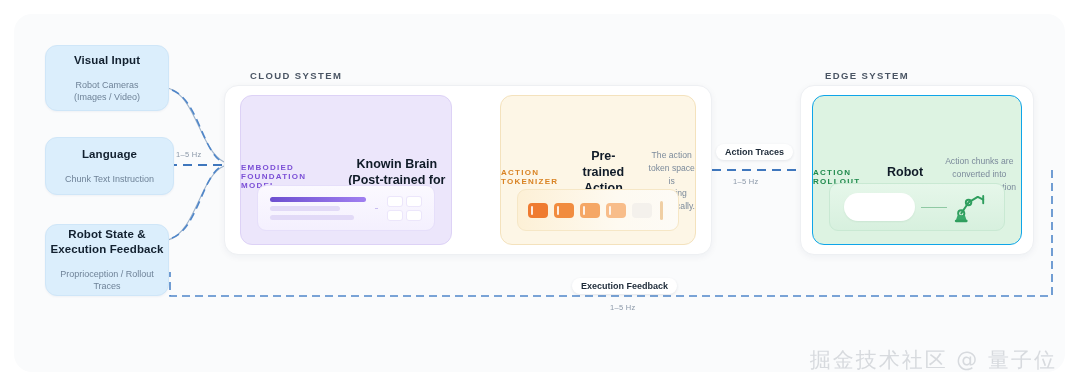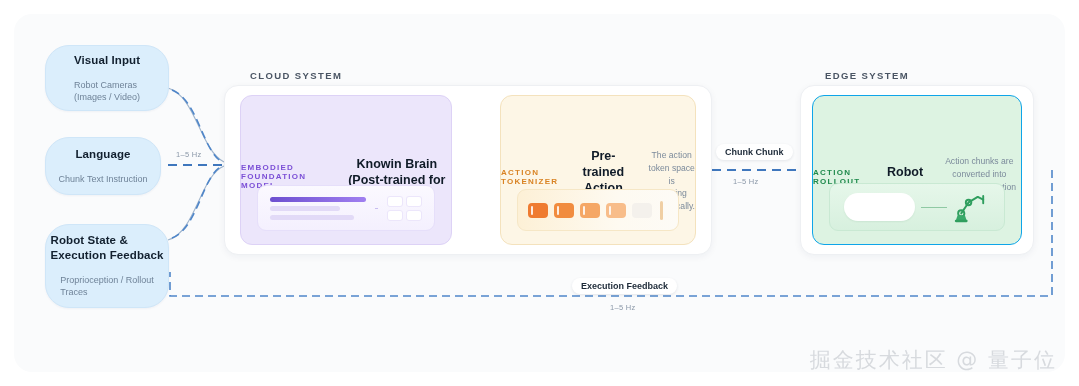--- a/index.html
+++ b/index.html
@@ -20,25 +20,25 @@
   }
 
   
   #wires{position:absolute;left:0;top:0;width:1079px;height:386px;overflow:visible;}
 
   
   .ibox{
     position:absolute;
     background:#dbeefc;
     border:1px solid #cfe6f8;
-    border-radius:24px;
+    border-radius:12px;
     box-sizing:border-box;
     display:flex;flex-direction:column;
     align-items:center;justify-content:center;
-    text-align:left;
+    text-align:center;
     box-shadow:0 1px 2px rgba(30,60,110,.05);
   }
   .ibox .t{font-size:11.5px;font-weight:bold;color:#12202f;line-height:1.25;letter-spacing:.1px;}
   .ibox .s{font-size:9px;color:#6f8398;line-height:1.35;margin-top:12px;}
 
   
   .seclabel{
     position:absolute;
     font-size:9.5px;font-weight:bold;letter-spacing:1.4px;
     color:#4a5564;
@@ -157,26 +157,26 @@
     <path class="dash" d="M712,170 L800,170"></path>
 
     <path class="dashthin" d="M1052,170 L1052,296 L170,296 L170,272"></path>
   </svg>
 
   <div class="ibox" style="left:45px;top:45px;width:124px;height:66px;">
     <div class="t">Visual Input</div>
     <div class="s">Robot Cameras<br>(Images / Video)</div>
   </div>
 
-  <div class="ibox" style="left:45px;top:137px;width:116px;height:58px;">
+  <div class="ibox" style="left:45px;top:137px;width:129px;height:58px;">
     <div class="t">Language</div>
     <div class="s">Chunk Text Instruction</div>
   </div>
 
-  <div class="ibox" style="left:45px;top:224px;width:124px;height:84px;">
+  <div class="ibox" style="left:45px;top:224px;width:124px;height:72px;">
     <div class="t">Robot State &amp;<br>Execution Feedback</div>
     <div class="s">Proprioception / Rollout<br>Traces</div>
   </div>
 
   <div class="hz" style="left:176px;top:150px;">1–5 Hz</div>
 
   <div class="seclabel" style="left:250px;top:70px;">CLOUD SYSTEM</div>
 
   <div class="shell" style="left:224px;top:85px;width:488px;height:170px;"></div>
 
@@ -206,21 +206,21 @@
     <div class="strip">
       <span class="chip" style="background: rgb(239, 123, 48);"></span>
       <span class="chip" style="background: rgb(241, 140, 63);"></span>
       <span class="chip" style="background: rgb(245, 167, 101);"></span>
       <span class="chip" style="background: rgb(248, 189, 138);"></span>
       <span class="ghost"></span>
       <span class="caret"></span>
     </div>
   </div>
 
-  <div class="wlabel" style="left:716px;top:144px;">Chunk Chunk</div>
+  <div class="wlabel" style="left:716px;top:144px;">Action Traces</div>
   <div class="hz" style="left:733px;top:177px;">1–5 Hz</div>
 
   <div class="seclabel" style="left:825px;top:70px;">EDGE SYSTEM</div>
 
   <div class="shell" style="left:800px;top:85px;width:234px;height:170px;"></div>
 
   <div class="card green" style="left:812px;top:95px;width:210px;height:150px;">
     <div class="eyebrow">ACTION ROLLOUT</div>
     <div class="title">Robot Feedback</div>
     <div class="desc">Action chunks are converted into<br>smooth arm motion locally.</div>

